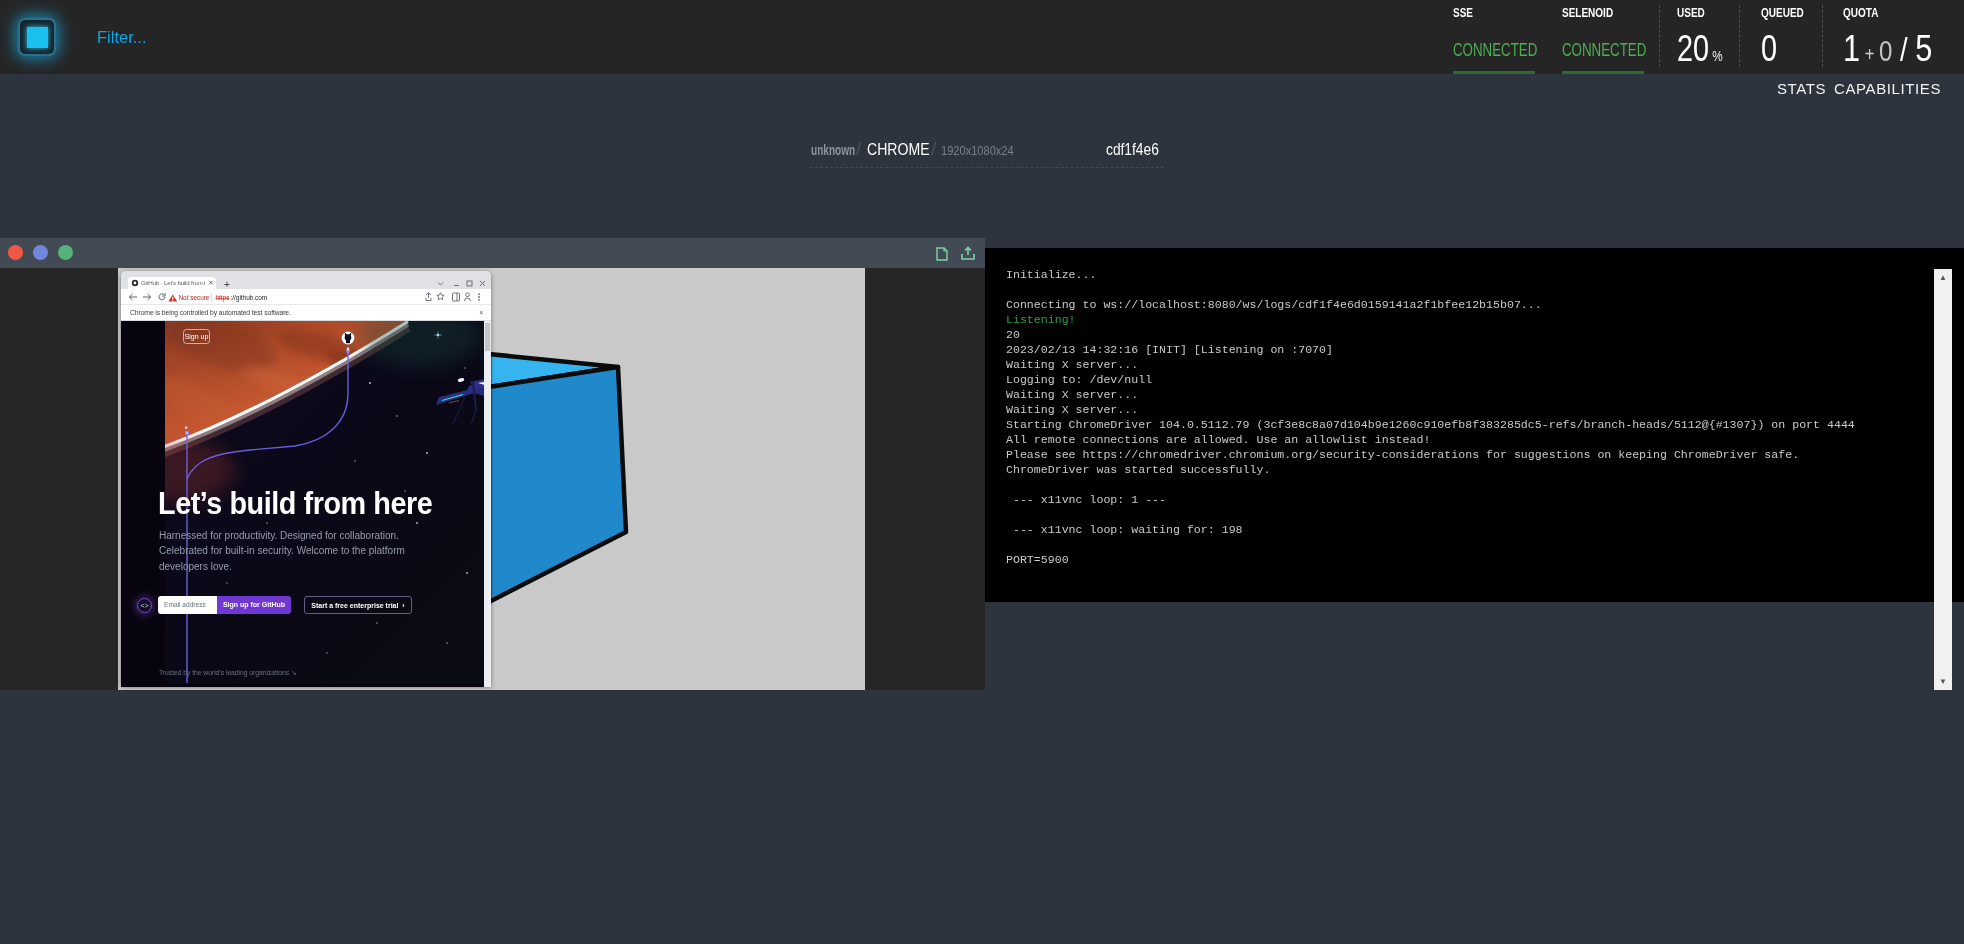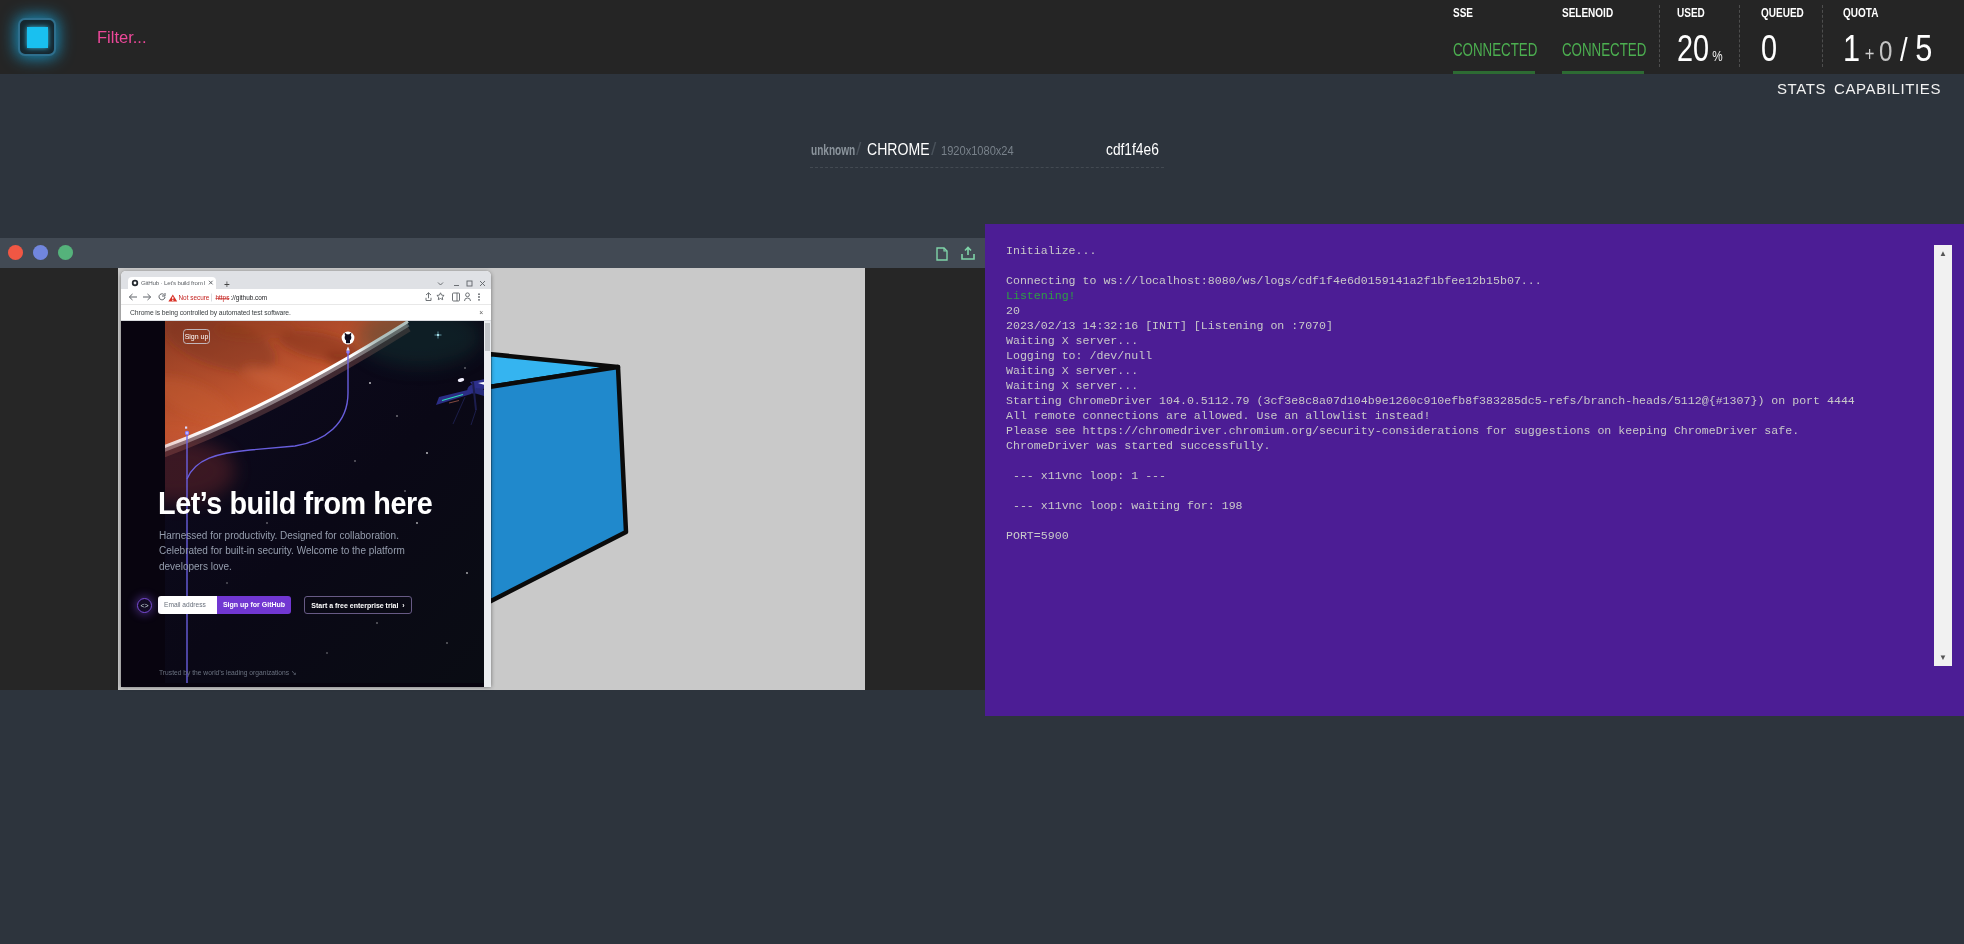--- a/index.html
+++ b/index.html
@@ -6,21 +6,21 @@
   html,body { width:1964px; height:944px; overflow:hidden; }
   body { background:#2d343d; font-family:"Liberation Sans", sans-serif; position:relative; }
   .abs { position:absolute; }
 
   
   .top { position:absolute; left:0; top:0; width:1964px; height:74px; background:#252525; }
   .logo { position:absolute; left:18px; top:18px; width:38px; height:38px; background:#16272f;
           border:2px solid #2f6f8d; border-radius:7px; box-shadow:0 0 16px 2px rgba(20,180,240,.75);
           display:flex; align-items:center; justify-content:center; }
   .logo i { display:block; width:21px; height:21px; background:#19c0f0; box-shadow:0 0 5px rgba(60,210,255,.9); }
-  .filter { position:absolute; left:97px; top:28px; color:#ec4899; font-size:16.5px; }
+  .filter { position:absolute; left:97px; top:28px; color:#0ea5e9; font-size:16.5px; }
 
   .stats { position:absolute; top:0; left:0; width:1964px; height:74px; }
   .col { position:absolute; top:0; height:74px; }
   .lbl { position:absolute; top:6px; left:0; font-size:12.5px; font-weight:bold; color:#fff;
          transform:scaleX(.8); transform-origin:left top; white-space:nowrap; }
   .conn { position:absolute; top:40px; left:0; font-size:18px; color:#4caf50;
           transform:scaleX(.74); transform-origin:left top; white-space:nowrap; }
   .bigv { position:absolute; top:32px; left:0; font-size:37px; color:#fff; line-height:34px;
           transform:scaleX(.78); transform-origin:left top; white-space:nowrap; }
   .pct { font-size:15px; color:#eee; }
@@ -71,21 +71,21 @@
   .sbtn { position:absolute; left:96px; top:275px; width:74px; height:18.5px; background:#7137d2; border-radius:0 3px 3px 0;
           font-size:7px; color:#fff; font-weight:bold; text-align:center; line-height:18.5px; }
   .tbtn { position:absolute; left:183px; top:275px; width:108px; height:18px; border:1px solid #675a85; border-radius:3px;
           font-size:7px; color:#fff; font-weight:bold; text-align:center; line-height:17px; }
   .code-ic { position:absolute; left:16px; top:277px; width:15px; height:15px; border-radius:50%; background:#120b24;
              border:1px solid #7a4bd6; box-shadow:0 0 8px 2px rgba(122,75,214,.45); color:#cdd; font-size:7px;
              text-align:center; line-height:13px; }
   .trusted { position:absolute; left:38px; top:348.5px; color:#6b7280; font-size:6.7px; }
 
   
-  .log { position:absolute; left:985px; top:224px; width:979px; height:492px; background:#4c1d95; }
+  .log { position:absolute; left:985px; top:248px; width:979px; height:354px; background:#000000; }
   .log pre { position:absolute; left:21px; top:19px; font-family:"Liberation Mono", monospace;
              font-size:11.6px; line-height:15px; color:#c9c9c9; }
   .log .gr { color:#2f9e44; }
   .sbar { position:absolute; left:949px; top:21px; width:18px; height:421px; background:#f1f1f1; }
   .sarr { position:absolute; left:0; width:18px; height:17px; color:#555; font-size:8px; text-align:center; line-height:17px; }
 </style>
 </head>
 <body>
 
   <div class="top">

